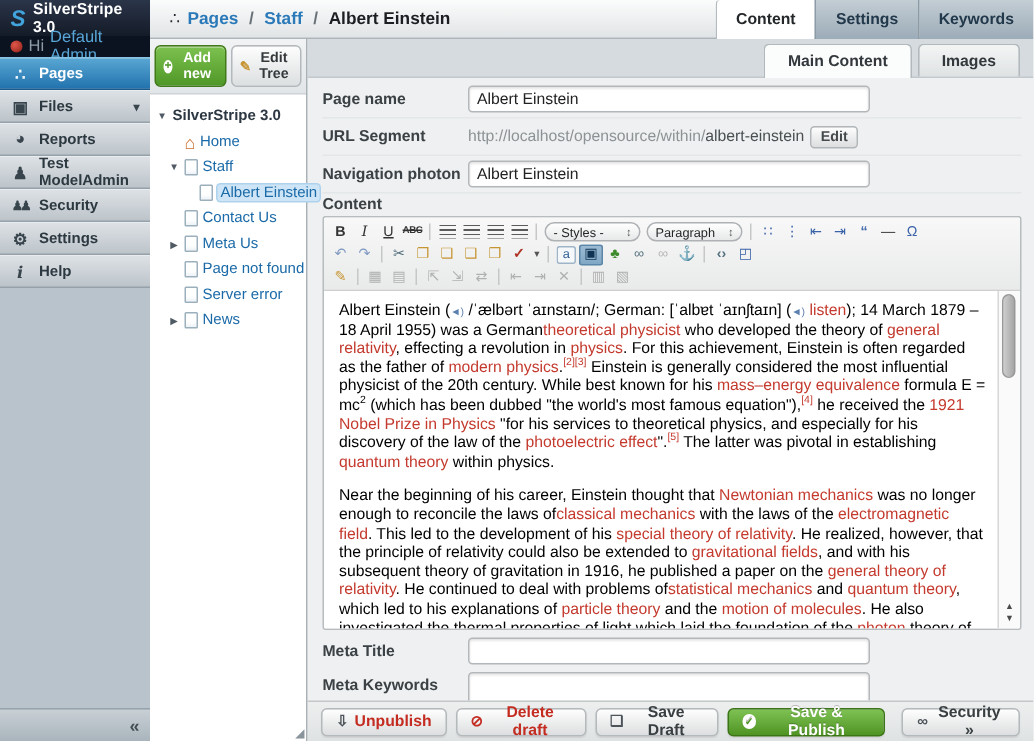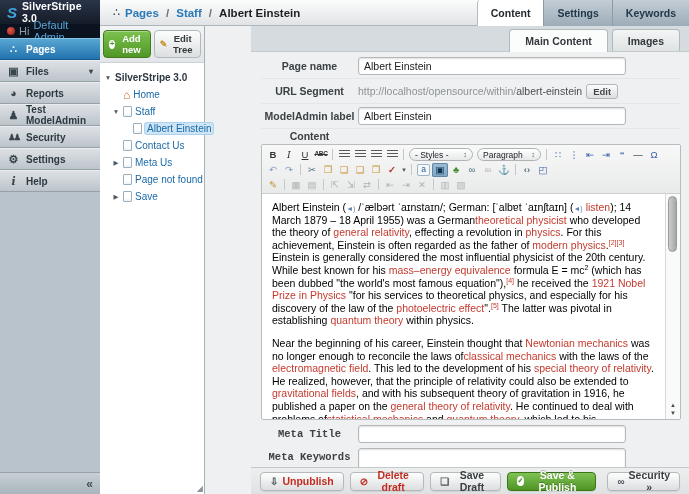--- a/index.html
+++ b/index.html
@@ -52,28 +52,28 @@
   .tree-root-label { color:#2c3742; font-weight:bold; font-size:10px; }
   .tree-row.lvl1 { padding-left:10px; }
   .tree-row.lvl2 { padding-left:20px; }
   .tree-label { color:#1b6aa8; white-space:nowrap; }
   .tree-row.sel .tree-label { background:#cde5f6; box-shadow:0 0 0 1px #aed2ec; border-radius:2px; padding:0 2px; }
   .i-page { width:9px; height:11px; flex:none; background:linear-gradient(#ffffff 60%, #eef3f7); border:1px solid #9cafbd; border-radius:1px; }
   .i-home { flex:none; color:#cb6f2d; font-size:12px; line-height:1; }
   .tree-resize { position:absolute; right:1px; bottom:1px; color:#8a949b; font-size:8px; cursor:nwse-resize; }
 
   
-  .main { flex:1; display:flex; flex-direction:column; min-width:0;margin-left:46px; }
+  .main { flex:1; display:flex; flex-direction:column; min-width:0; }
   .subtab-bar { height:26px; flex:none; background:#d5dbdf; border-bottom:1px solid #c2c8cc; display:flex; justify-content:flex-end; align-items:flex-end; padding-right:9px; }
   .subtab { height:22px; display:flex; align-items:center; padding:0 15px; margin-left:4px; font-weight:bold; font-size:10.5px; color:#33383c; background:linear-gradient(#f3f5f5,#dfe2e3); border:1px solid #b2b9bd; border-bottom:none; border-radius:4px 4px 0 0; cursor:pointer; }
   .subtab.active { background:#fbfcfc; position:relative; top:1px; height:23px; }
 
   .form-area { flex:1; background:#eef0f1; padding:2px 8px 0 10px; overflow:hidden; min-height:0; }
   .frow { display:flex; align-items:center; height:25px; border-bottom:1px solid #e4e7e9; }
-  .flabel { width:97px; flex:none; font-weight:bold; color:#3b4144; font-size:10.5px;text-align:center; }
+  .flabel { width:97px; flex:none; font-weight:bold; color:#3b4144; font-size:10.5px; }
   .text-input { width:268px; height:18px; border:1px solid #b3b7b9; border-radius:3px; padding:0 5px; font-size:10.5px; font-family:"Liberation Sans", sans-serif; color:#222; box-shadow:inset 0 1px 2px rgba(0,0,0,.13); background:#fff; }
   .url-prefix { color:#8d9295; font-size:10.5px; }
   .url-slug { color:#4a4f52; font-weight:normal; font-size:10.5px; }
   .edit-btn { margin-left:4px; padding:1px 6px; background:linear-gradient(#fdfdfd,#dcdedf); border:1px solid #b2b6b9; border-radius:3px; font-size:9.5px; font-weight:bold; color:#44494c; cursor:pointer; }
   .content-label-row { height:14px; display:flex; align-items:center; }
 
   
   .editor { border:1px solid #b7bcbf; border-radius:2px; background:#fff; height:276px; display:flex; flex-direction:column; overflow:hidden; margin-top:1px; }
   .ed-toolbar { flex:none; background:linear-gradient(#f8f8f8,#e9eaea); border-bottom:1px solid #cfcfcf; padding:2px 3px 1px; }
   .ed-row { display:flex; align-items:center; height:15px; }
@@ -104,21 +104,21 @@
   .ed-text a.rl, .ed-text sup.rl { color:#c43a2e; }
   .ed-text sup { font-size:7px; line-height:0; }
   .spk { color:#5b7fae; font-size:7px; }
   .ed-scroll { position:absolute; right:0; top:0; bottom:0; width:15px; background:#fafafa; border-left:1px solid #d8d8d8; }
   .ed-thumb { position:absolute; top:2px; left:2px; width:9px; height:56px; border:1px solid #989898; border-radius:5px; background:linear-gradient(90deg,#cecece,#a6a6a6); cursor:pointer; }
   .ed-arrow { position:absolute; left:0; right:0; text-align:center; font-size:6px; color:#4a4a4a; cursor:pointer; }
   .ed-arrow.up { bottom:11px; }
   .ed-arrow.down { bottom:3px; }
 
   .meta-row { display:flex; align-items:flex-start; padding-top:5px; }
-  .meta-row .flabel { padding-top:3px;font-family:Liberation Mono, monospace; }
+  .meta-row .flabel { padding-top:3px; }
   .meta-textarea { width:268px; height:26px; border:1px solid #b3b7b9; border-radius:3px; font-family:"Liberation Sans", sans-serif; font-size:10.5px; padding:2px 5px; box-shadow:inset 0 1px 2px rgba(0,0,0,.13); resize:none; background:#fff; }
 
   
   .action-bar { height:27px; flex:none; background:linear-gradient(#edefef,#dfe2e3); border-top:1px solid #c3c8ca; display:flex; align-items:center; gap:6px; padding:0 9px; }
   .abtn { height:19px; display:flex; align-items:center; gap:4px; padding:0 9px; background:linear-gradient(#fefefe,#dcdedf); border:1px solid #b4b9bc; border-radius:4px; font-weight:bold; font-size:10.5px; color:#3a3f42; cursor:pointer; box-shadow:0 1px 1px rgba(0,0,0,.08); }
   .abtn .aicon { font-size:10px; color:#4c545a; }
   .abtn.red { color:#c42c21; }
   .abtn.red .aicon.redx { color:#c42c21; }
   .abtn.green { background:linear-gradient(#7ec254,#4f9423); border-color:#3c7418; color:#fff; text-shadow:0 -1px 0 rgba(0,0,0,.25); }
   .circ { width:10px; height:10px; border-radius:50%; background:#fff; color:#4f9423; font-size:7px; display:flex; align-items:center; justify-content:center; }
@@ -265,25 +265,30 @@
                 <span class="i-page"></span>
                 <span class="tree-label">Meta Us</span>
               </div>
 
               <div class="tree-row lvl1">
                 <span class="tr-arrow"></span>
                 <span class="i-page"></span>
                 <span class="tree-label">Page not found</span>
               </div>
 
+              <div class="tree-row lvl1">
+                <span class="tr-arrow"></span>
+                <span class="i-page"></span>
+                <span class="tree-label">Server error</span>
+              </div>
 
               <div class="tree-row lvl1">
                 <span class="tr-arrow">▶</span>
                 <span class="i-page"></span>
-                <span class="tree-label">Save</span>
+                <span class="tree-label">News</span>
               </div>
             </div>
         </div>
         <span class="tree-resize">◢</span>
       </section>
 
       <main class="main">
 
         <div class="subtab-bar">
 
@@ -304,21 +309,21 @@
           </div>
 
           <div class="frow">
             <label class="flabel">URL Segment</label>
             <span class="url-prefix">http://localhost/opensource/within/</span>
             <span class="url-slug">albert-einstein</span>
             <button class="edit-btn">Edit</button>
           </div>
 
           <div class="frow">
-            <label class="flabel">ModelAdmin label</label>
+            <label class="flabel">Navigation photon</label>
             <input class="text-input" type="text" value="Albert Einstein" style="">
           </div>
 
           <div class="content-label-row">
             <label class="flabel">Content</label>
           </div>
 
           <div class="editor">
             <div class="ed-toolbar">
               <div class="ed-row">

